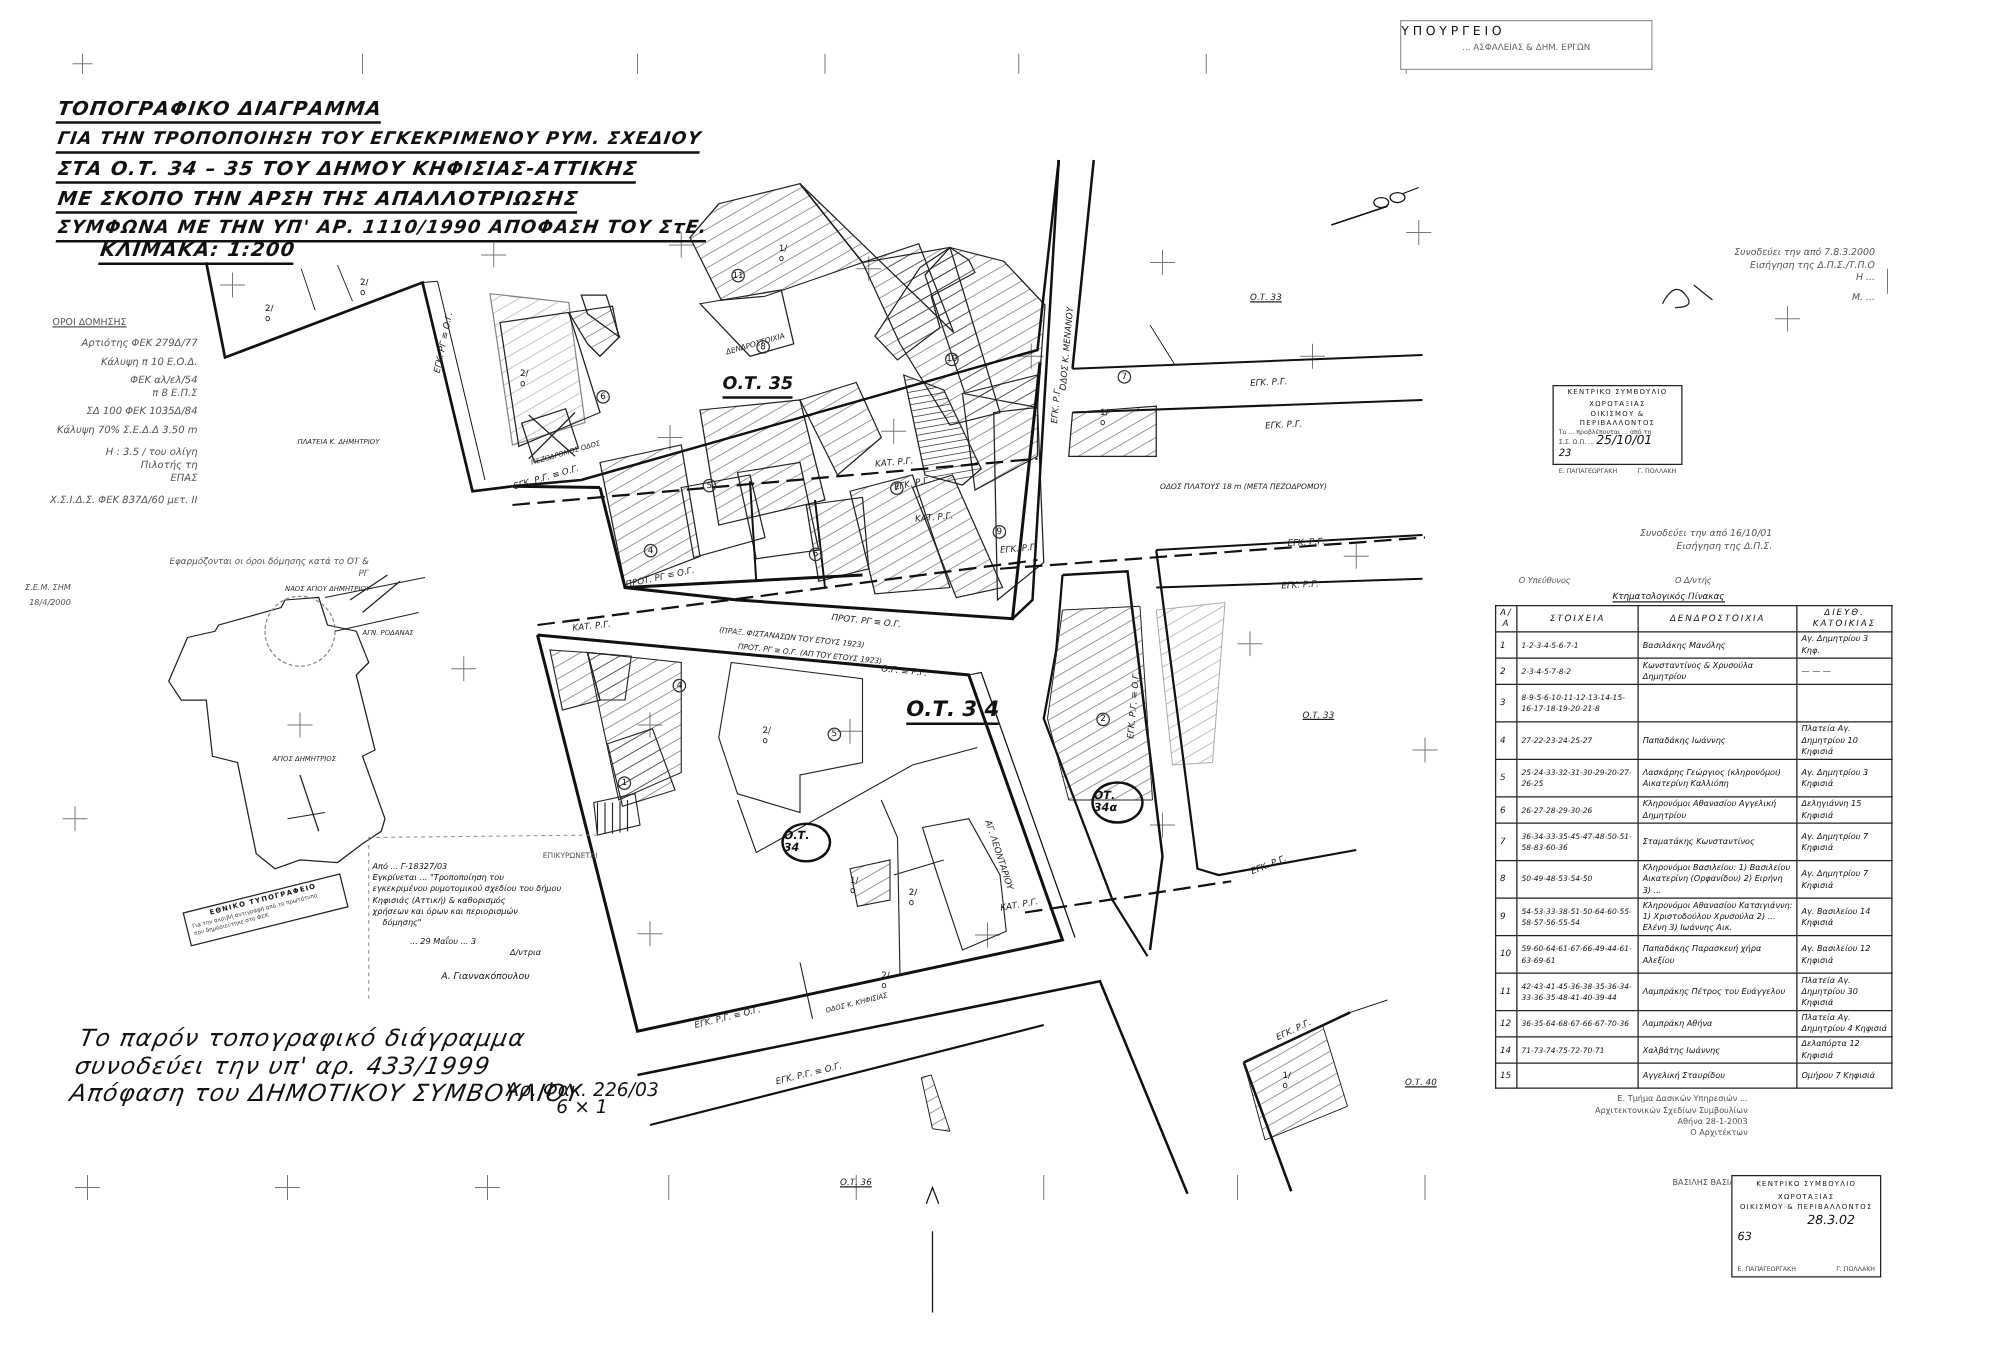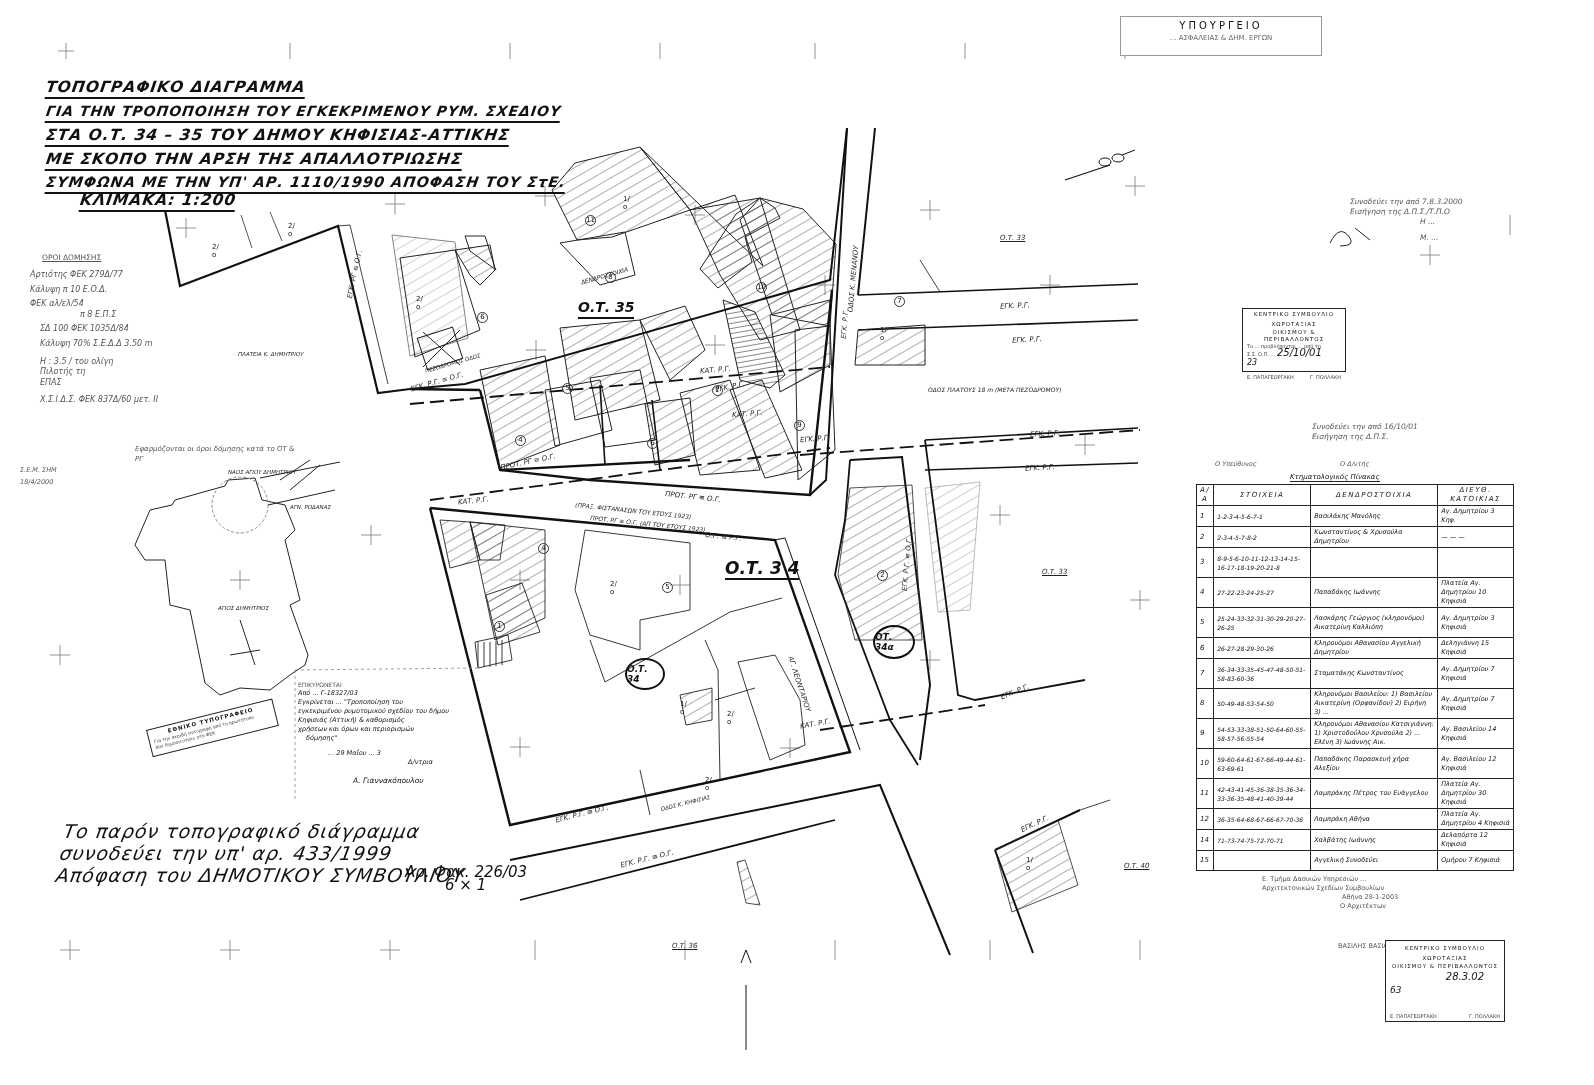--- a/index.html
+++ b/index.html
@@ -3,21 +3,21 @@
 <meta charset="utf-8">
 <style>
   html, body { margin: 0; padding: 0; background: #ffffff; }
   body { width: 1594px; height: 1085px; position: relative; overflow: hidden;
          font-family: "DejaVu Sans", sans-serif; color: #111; }
   .abs { position: absolute; }
   .hand { font-family: "DejaVu Sans", sans-serif; font-style: italic; }
   .title-line { position: absolute; left: 46px; font-size: 15.5px; font-style: italic; font-weight: bold;
                 letter-spacing: 1px; border-bottom: 2px solid #111; line-height: 19px; white-space: nowrap;
                 transform: skewX(-8deg); }
-  .faint { color: #555; }
+  .faint { color: #555; text-align: right; }
   .tiny { font-size: 7px; }
   .small { font-size: 8.5px; }
   .stamp { position: absolute; border: 1.5px solid #222; background: #fff; }
   .stamp .hdr { text-align: center; font-size: 7.5px; letter-spacing: 1px; line-height: 10px; }
   .stamp .ln { font-size: 6.5px; color: #444; line-height: 9px; padding: 0 4px; white-space: nowrap; }
   table.owners { position: absolute; left: 1196px; top: 484px; width: 318px; border-collapse: collapse;
                  font-size: 7px; font-style: italic; }
   table.owners td, table.owners th { border: 1px solid #222; padding: 1px 3px; vertical-align: middle;
                  font-weight: normal; line-height: 9px; }
   table.owners th { letter-spacing: 1.5px; font-size: 7px; height: 16px; }
@@ -178,21 +178,21 @@
 <div>
   <div class="title-line" style="top:78px;">ΤΟΠΟΓΡΑΦΙΚΟ  ΔΙΑΓΡΑΜΜΑ</div>
   <div class="title-line" style="top:102px; font-size:14px;">ΓΙΑ ΤΗΝ ΤΡΟΠΟΠΟΙΗΣΗ ΤΟΥ ΕΓΚΕΚΡΙΜΕΝΟΥ ΡΥΜ. ΣΧΕΔΙΟΥ</div>
   <div class="title-line" style="top:126px;">ΣΤΑ Ο.Τ. 34 – 35 ΤΟΥ ΔΗΜΟΥ ΚΗΦΙΣΙΑΣ-ΑΤΤΙΚΗΣ</div>
   <div class="title-line" style="top:150px;">ΜΕ ΣΚΟΠΟ ΤΗΝ ΑΡΣΗ ΤΗΣ ΑΠΑΛΛΟΤΡΙΩΣΗΣ</div>
   <div class="title-line" style="top:173px; font-size:14.5px;">ΣΥΜΦΩΝΑ ΜΕ ΤΗΝ ΥΠ' ΑΡ. 1110/1990 ΑΠΟΦΑΣΗ ΤΟΥ ΣτΕ.</div>
   <div class="title-line" style="top:191px; left:80px;">ΚΛΙΜΑΚΑ: 1:200</div>
 </div>
 
 <div class="stamp" style="left:1120px; top:16px; width:200px; height:38px; border-color:#999;">
-  <div style="text-align:center; font-size:10px; letter-spacing:3px; margin-top:3px;">ΥΠΟΥΡΓΕΙΟ</div>
+  <div style="font-size:10px; letter-spacing:3px; margin-top:3px;">ΥΠΟΥΡΓΕΙΟ</div>
   <div style="text-align:center; font-size:7px; color:#666; margin-top:3px;">... ΑΣΦΑΛΕΙΑΣ &amp; ΔΗΜ. ΕΡΓΩΝ</div>
 </div>
 
 <div class="abs hand small faint" style="left:1350px; top:197px; width:150px; line-height:10px; font-size:7.5px;">
   <div>Συνοδεύει την από 7.8.3.2000</div>
   <div>Εισήγηση της Δ.Π.Σ./Τ.Π.Ο</div>
   <div style="padding-left:70px;">Η ...</div>
   <div style="padding-left:70px; margin-top:6px;">Μ. ...</div>
 </div>
 <svg class="abs" style="left:1320px; top:218px;" width="60" height="35">
@@ -303,21 +303,21 @@
       </tr>
       <tr style="height: 20px;">
         <td>14</td>
         <td style="font-size: 6px;">71-73-74-75-72-70-71</td>
         <td style="font-size: 6.5px;">Χαλβάτης Ιωάννης</td>
         <td style="font-size: 6.5px;">Δελαπόρτα 12 Κηφισιά</td>
       </tr>
       <tr style="height: 20px;">
         <td>15</td>
         <td style="font-size: 6px;"></td>
-        <td style="font-size: 6.5px;">Αγγελική Συνοδεύει</td>
+        <td style="font-size: 6.5px;">Αγγελική Σταυρίδου</td>
         <td style="font-size: 6.5px;">Ομήρου 7 Κηφισιά</td>
       </tr>
     </tbody>
 </table>
 
 <div class="abs faint" style="left:1262px; top:875px; font-size:6.5px; line-height:9px;">
   <div>Ε. Τμήμα Δασικών Υπηρεσιών ...</div>
   <div>Αρχιτεκτονικών Σχεδίων Συμβουλίων</div>
   <div style="padding-left:80px;">Αθήνα 28-1-2003</div>
   <div style="padding-left:78px;">Ο Αρχιτέκτων</div>

